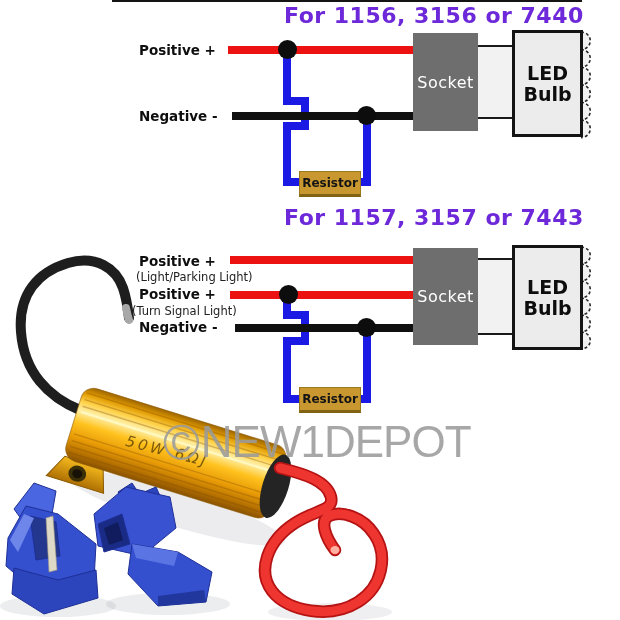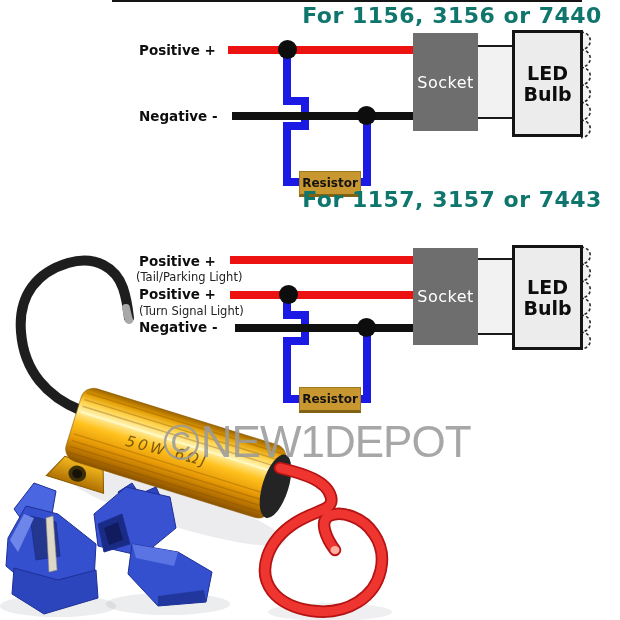--- a/index.html
+++ b/index.html
@@ -2,22 +2,22 @@
 <html><head>
 <meta charset="utf-8">
 <style>
   html,body{margin:0;padding:0;background:#fff;}
   #stage{
     position:relative;width:620px;height:620px;background:#ffffff;overflow:hidden;
     font-family:"DejaVu Sans","Liberation Sans",sans-serif;color:#111;
   }
   .abs{position:absolute;}
   .title{
-    position:absolute;width:336px;text-align:center;
-    font-size:22px;font-weight:bold;letter-spacing:.5px;color:#0f766e;white-space:nowrap;
+    position:absolute;width:336px;text-align:left;
+    font-size:22px;font-weight:bold;letter-spacing:.5px;color:#6d28d9;white-space:nowrap;
   }
   .lbl{position:absolute;font-size:13.5px;font-weight:bold;color:#0e0e0e;white-space:nowrap;text-align:right;}
   .sublbl{position:absolute;font-size:11.5px;font-weight:normal;color:#222;white-space:nowrap;}
   .wire{position:absolute;background:#ec1212;}
   .wire.black{background:#101010;}
   .wire.blue{background:#1a1ae4;}
   .dot{position:absolute;width:19px;height:19px;border-radius:50%;background:#0d0d0d;}
   .resistorBox{
     position:absolute;width:60px;height:22px;background:#c9972f;
     border:1px solid #9a7a1c;border-bottom:3px solid #826213;
@@ -178,26 +178,26 @@
       <path d="M1 53.8 a9.3 8.8 0 0 1 0 17.6"></path>
       <path d="M1 71.4 a9.3 8.8 0 0 1 0 17.6"></path>
       <path d="M1 89   a9.3 8.8 0 0 1 0 17.6"></path>
     </g>
   </svg>
   <div class="bulb" style="left:512px;top:30px;height:101px;">
     <div>LED</div>
     <div>Bulb</div>
   </div>
 
-  <div class="title" style="left:284px;top:187px;">For 1157, 3157 or 7443</div>
+  <div class="title" style="left:284px;top:205px;">For 1157, 3157 or 7443</div>
 
   <div class="lbl" style="left:139px;top:253px;">Positive +</div>
-  <div class="sublbl" style="left:136px;top:270px;">(Tail/Parking Light)</div>
+  <div class="sublbl" style="left:136px;top:270px;">(Light/Parking Light)</div>
   <div class="lbl" style="left:139px;top:286px;">Positive +</div>
-  <div class="sublbl" style="left:139px;top:304px;">(Turn Signal Light)</div>
+  <div class="sublbl" style="left:132px;top:304px;">(Turn Signal Light)</div>
   <div class="lbl" style="left:139px;top:319px;">Negative -</div>
 
   <div class="wire blue" style="left:283px;top:299px;width:8px;height:20px;"></div>
   <div class="wire blue" style="left:283px;top:311px;width:26px;height:8px;"></div>
   <div class="wire blue" style="left:301px;top:311px;width:8px;height:34px;"></div>
   <div class="wire blue" style="left:283px;top:337px;width:26px;height:8px;"></div>
   <div class="wire blue" style="left:283px;top:337px;width:8px;height:66px;"></div>
   <div class="wire blue" style="left:283px;top:395px;width:22px;height:8px;"></div>
   <div class="wire blue" style="left:363px;top:332px;width:8px;height:71px;"></div>
   <div class="wire blue" style="left:350px;top:395px;width:21px;height:8px;"></div>

